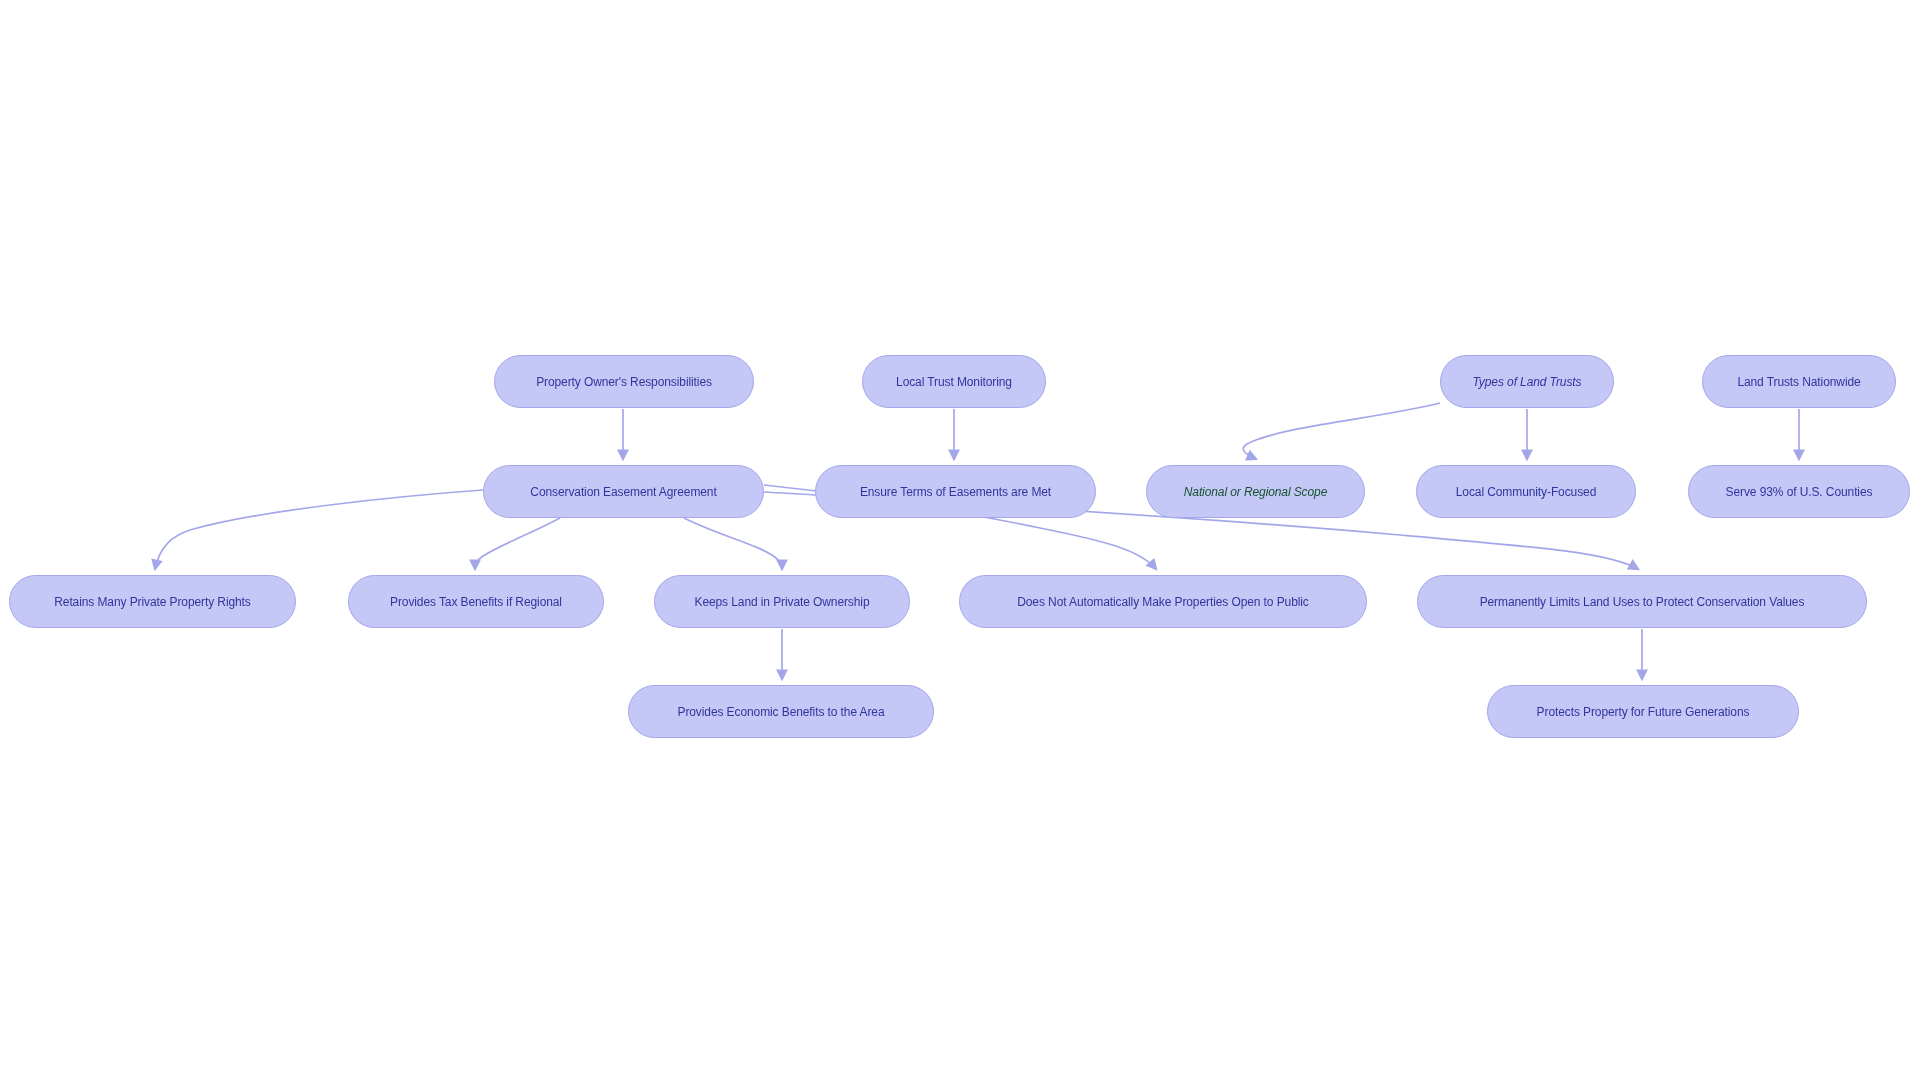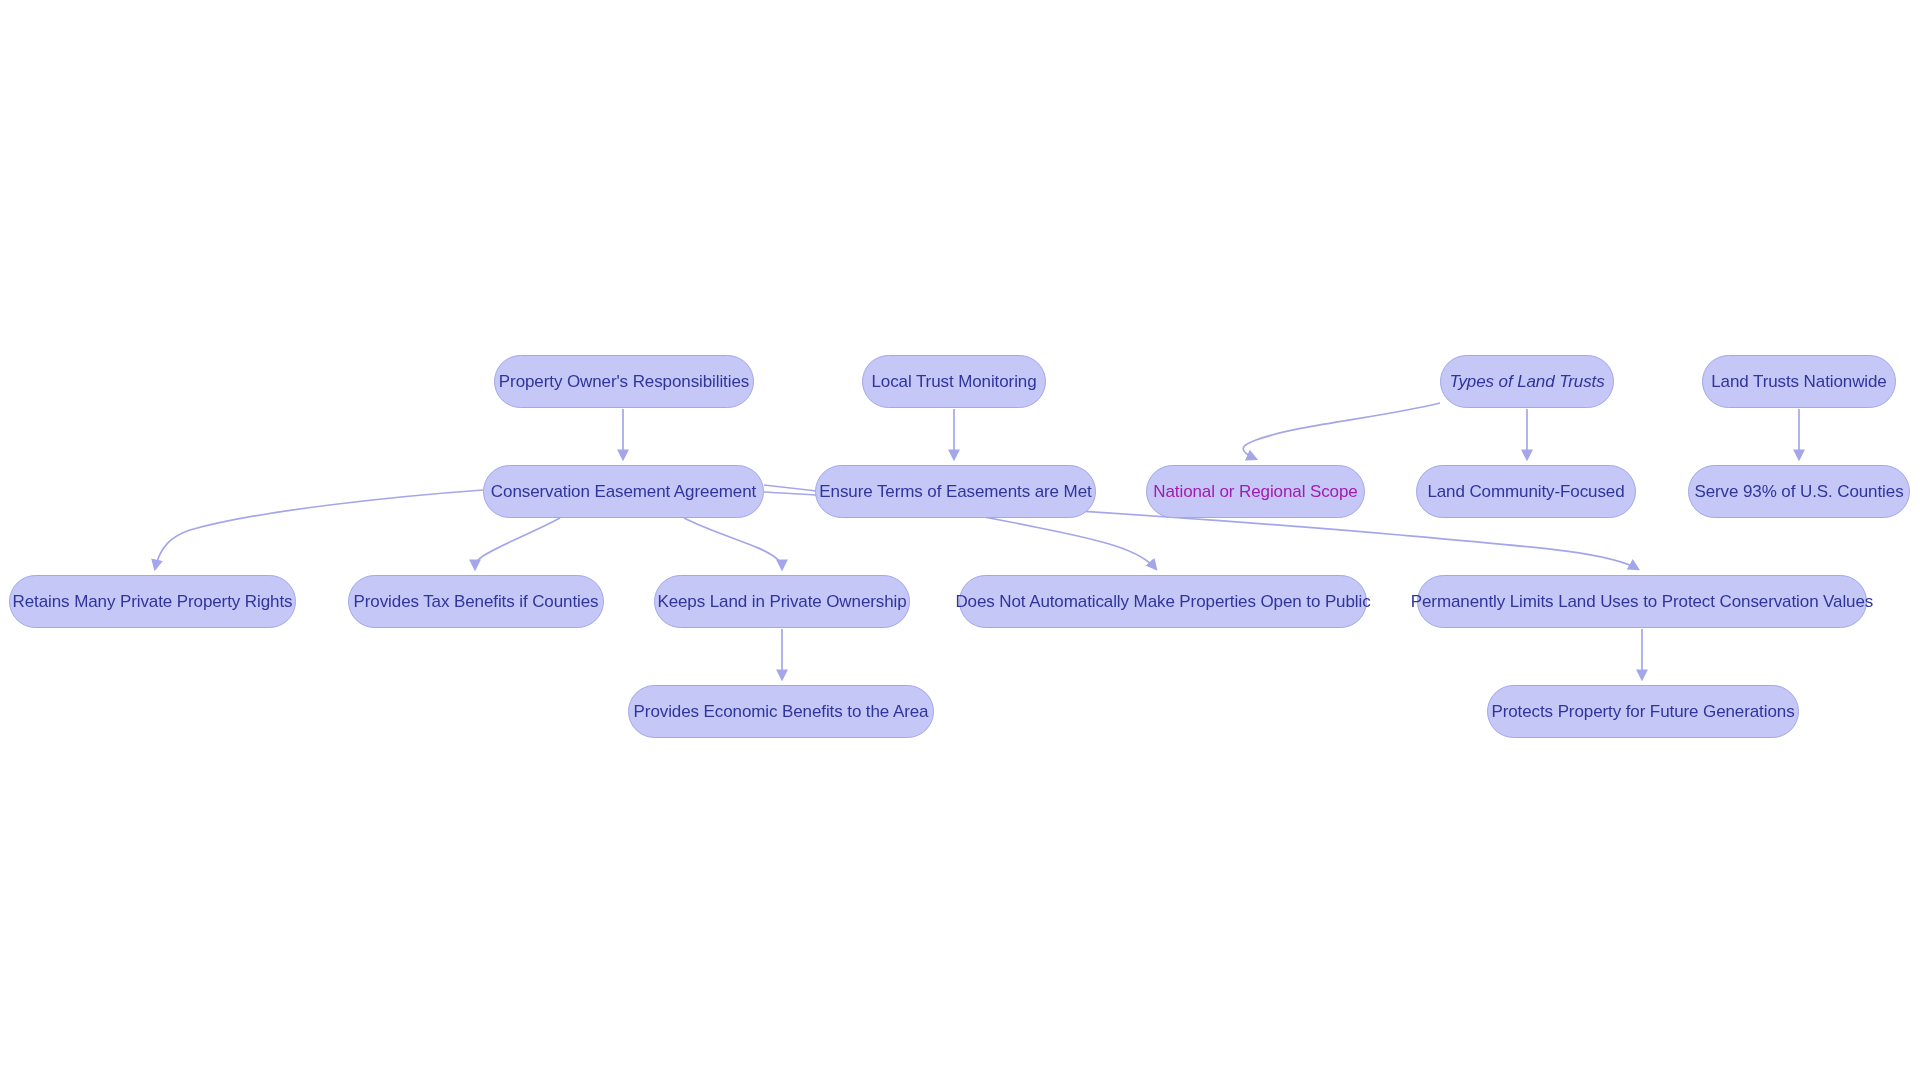--- a/index.html
+++ b/index.html
@@ -30,21 +30,21 @@
   .node {
     position: absolute;
     box-sizing: border-box;
     display: flex;
     align-items: center;
     justify-content: center;
     background: #c5c7f7;
     border: 1.3px solid #a3a7ea;
     border-radius: 26px;
     color: #30359c;
-    font-size: 17px;
+    font-size: 12px;
     font-family: "Liberation Sans", sans-serif;
     letter-spacing: -0.1px;
     white-space: nowrap;
     text-align: center;
     line-height: 1;
     box-shadow: 0 0 0 0 rgba(0,0,0,0);
   }
   .node-label {
     display: block;
     pointer-events: none;
@@ -101,34 +101,34 @@
   </div>
   <div class="node" style="left: 1702px; top: 355px; width: 194px; height: 53px; border-radius: 26.5px; background: rgb(197, 199, 247); border-color: rgb(163, 167, 234); color: rgb(48, 53, 156);">
     <span class="node-label">Land Trusts Nationwide</span>
   </div>
   <div class="node" style="left: 483px; top: 465px; width: 281px; height: 53px; border-radius: 26.5px; background: rgb(197, 199, 247); border-color: rgb(163, 167, 234); color: rgb(48, 53, 156);">
     <span class="node-label">Conservation Easement Agreement</span>
   </div>
   <div class="node" style="left: 815px; top: 465px; width: 281px; height: 53px; border-radius: 26.5px; background: rgb(197, 199, 247); border-color: rgb(163, 167, 234); color: rgb(48, 53, 156);">
     <span class="node-label">Ensure Terms of Easements are Met</span>
   </div>
-  <div class="node" style="left: 1146px; top: 465px; width: 219px; height: 53px; border-radius: 26.5px; background: rgb(197, 199, 247); border-color: rgb(163, 167, 234); color: #a21caf;">
+  <div class="node" style="left: 1146px; top: 465px; width: 219px; height: 53px; border-radius: 26.5px; background: rgb(197, 199, 247); border-color: rgb(163, 167, 234); color: #14532d; font-style: italic;">
     <span class="node-label">National or Regional Scope</span>
   </div>
   <div class="node" style="left: 1416px; top: 465px; width: 220px; height: 53px; border-radius: 26.5px; background: rgb(197, 199, 247); border-color: rgb(163, 167, 234); color: rgb(48, 53, 156);">
-    <span class="node-label">Land Community-Focused</span>
+    <span class="node-label">Local Community-Focused</span>
   </div>
   <div class="node" style="left: 1688px; top: 465px; width: 222px; height: 53px; border-radius: 26.5px; background: rgb(197, 199, 247); border-color: rgb(163, 167, 234); color: rgb(48, 53, 156);">
     <span class="node-label">Serve 93% of U.S. Counties</span>
   </div>
   <div class="node" style="left: 9px; top: 575px; width: 287px; height: 53px; border-radius: 26.5px; background: rgb(197, 199, 247); border-color: rgb(163, 167, 234); color: rgb(48, 53, 156);">
     <span class="node-label">Retains Many Private Property Rights</span>
   </div>
   <div class="node" style="left: 348px; top: 575px; width: 256px; height: 53px; border-radius: 26.5px; background: rgb(197, 199, 247); border-color: rgb(163, 167, 234); color: rgb(48, 53, 156);">
-    <span class="node-label">Provides Tax Benefits if Counties</span>
+    <span class="node-label">Provides Tax Benefits if Regional</span>
   </div>
   <div class="node" style="left: 654px; top: 575px; width: 256px; height: 53px; border-radius: 26.5px; background: rgb(197, 199, 247); border-color: rgb(163, 167, 234); color: rgb(48, 53, 156);">
     <span class="node-label">Keeps Land in Private Ownership</span>
   </div>
   <div class="node" style="left: 959px; top: 575px; width: 408px; height: 53px; border-radius: 26.5px; background: rgb(197, 199, 247); border-color: rgb(163, 167, 234); color: rgb(48, 53, 156);">
     <span class="node-label">Does Not Automatically Make Properties Open to Public</span>
   </div>
   <div class="node" style="left: 1417px; top: 575px; width: 450px; height: 53px; border-radius: 26.5px; background: rgb(197, 199, 247); border-color: rgb(163, 167, 234); color: rgb(48, 53, 156);">
     <span class="node-label">Permanently Limits Land Uses to Protect Conservation Values</span>
   </div>

